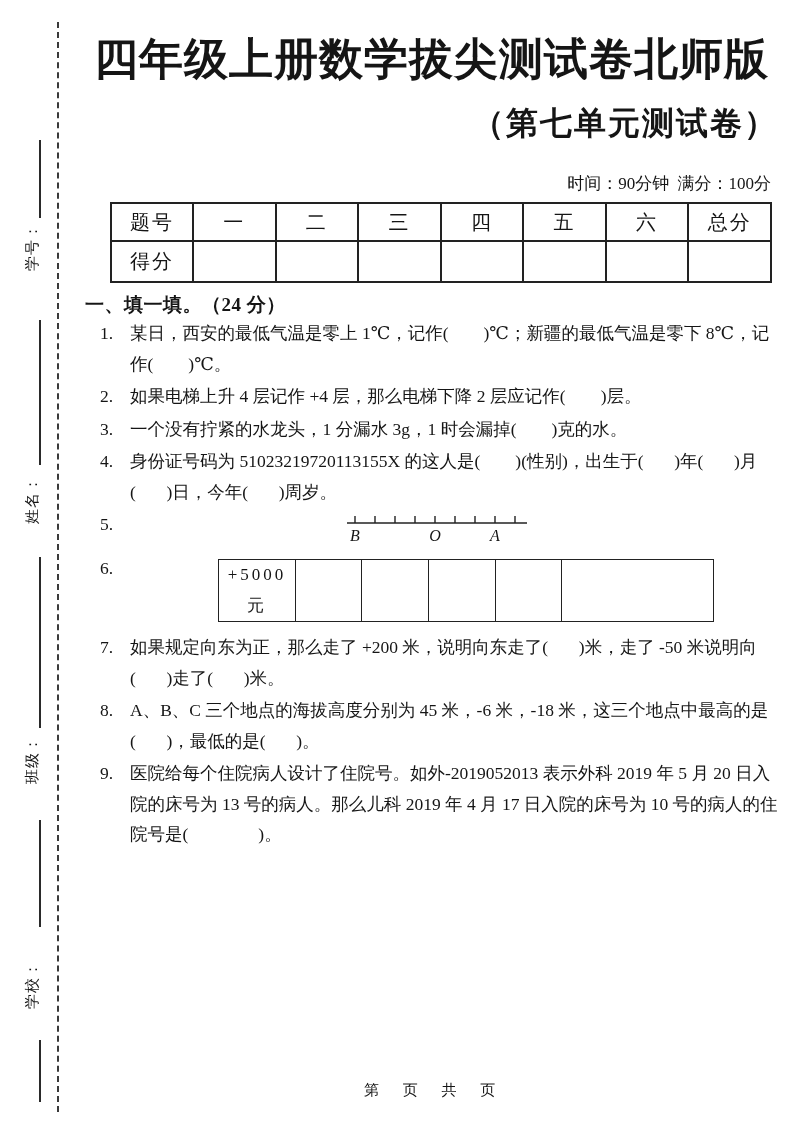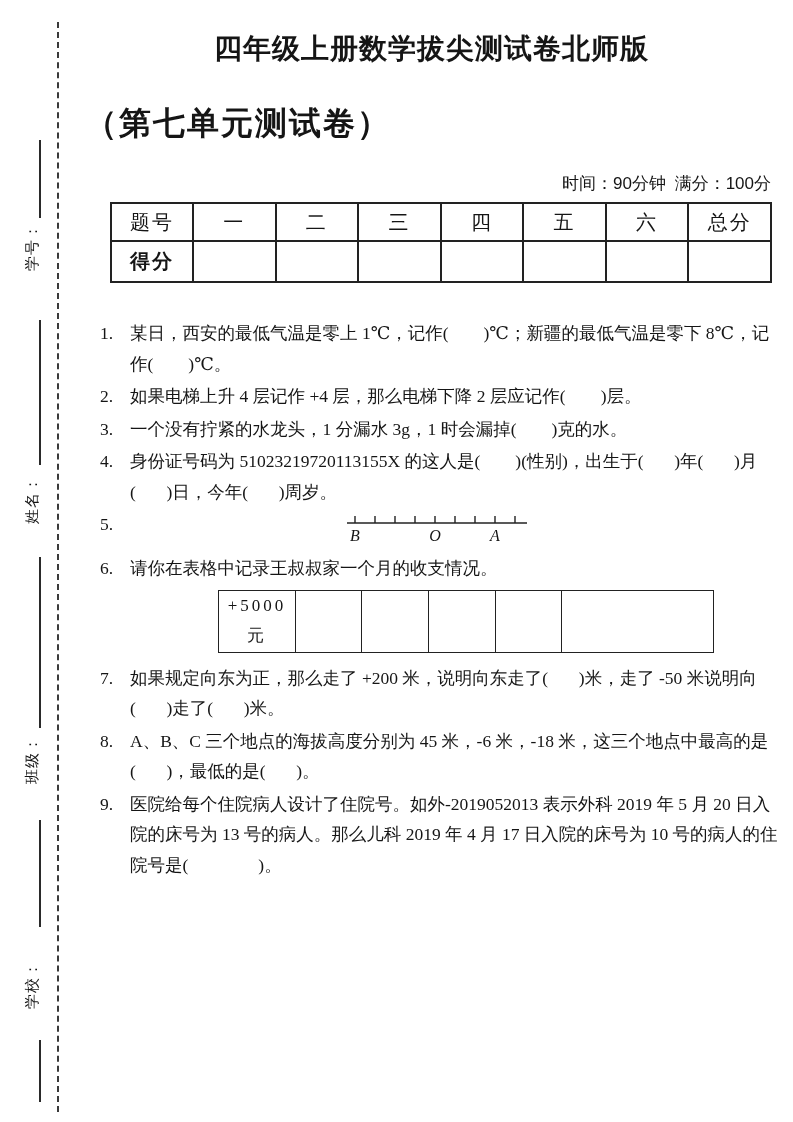--- a/index.html
+++ b/index.html
@@ -12,33 +12,33 @@
   .seal-dash { position:absolute; left:57px; top:22px; height:1090px; width:0;
     border-left:2px dashed #3a3a3a; }
   .info-line { position:absolute; left:39px; width:0; border-left:2px solid #2a2a2a; }
   .side-label { position:absolute; left:3px; width:62px; height:22px;
     text-align:center; font-size:15px; letter-spacing:1px;
     font-family:"Liberation Sans","DejaVu Sans",sans-serif;
     transform:rotate(-90deg); transform-origin:center center; white-space:nowrap; }
   
   .title { position:absolute; left:85px; right:15px; top:30px; text-align:center;
     font-family:"Liberation Sans","DejaVu Sans",sans-serif;
-    font-weight:bold; font-size:28px; letter-spacing:1px; }
-  .subtitle { position:absolute; left:85px; right:15px; top:102px; text-align:left;
+    font-weight:bold; font-size:44px; letter-spacing:1px; }
+  .subtitle { position:absolute; left:85px; right:15px; top:102px; text-align:right;
     font-family:"Liberation Sans","DejaVu Sans",sans-serif;
     font-weight:bold; font-size:32px; letter-spacing:2px; }
   .meta { position:absolute; right:22px; top:172px; font-size:17px; word-spacing:4px;
-    font-family:Liberation Sans, sans-serif; }
+    font-family:Liberation Serif, serif; }
   
   .score-table { position:absolute; left:110px; top:202px; width:662px;
     border-collapse:collapse; table-layout:fixed; }
   .score-table td { border:2px solid #222; text-align:center;
     font-size:20px; letter-spacing:2px; padding:0; }
   .score-table tr:nth-child(1) td { height:36px; }
-  .score-table tr:nth-child(2) td { height:39px;font-weight:bold; }
+  .score-table tr:nth-child(2) td { height:39px; }
   .score-table col.c0 { width:82px; }
   
   .section-title { position:absolute; left:85px; top:292px;
     font-size:19px; font-weight:bold; letter-spacing:.5px; }
   .questions { position:absolute; left:100px; top:318px; width:678px;
     font-size:17.5px; line-height:30.5px; }
   .q { display:flex; margin-bottom:2px; }
   .q-num { flex:none; min-width:28px; padding-right:2px; }
   .q-text { flex:1; }
   
@@ -101,20 +101,21 @@
       <td></td>
       <td></td>
       <td></td>
       <td></td>
       <td></td>
       <td></td>
     </tr>
   </tbody>
     </table>
 
+  <div class="section-title">一、填一填。（24 分）</div>
 
   <div class="questions">
 
     <div class="q">
       <span class="q-num">1.</span>
       <div class="q-text">某日，西安的最低气温是零上 1℃，记作(&nbsp;&nbsp;&nbsp;&nbsp;&nbsp;&nbsp;&nbsp;&nbsp;)℃；新疆的最低气温是零下 8℃，记作(&nbsp;&nbsp;&nbsp;&nbsp;&nbsp;&nbsp;&nbsp;&nbsp;)℃。</div>
     </div>
 
     <div class="q">
       <span class="q-num">2.</span>
@@ -150,21 +151,20 @@
             <text x="90" y="30" text-anchor="middle" font-size="16" font-style="italic" fill="#151515">O</text>
             <text x="150" y="30" text-anchor="middle" font-size="16" font-style="italic" fill="#151515">A</text>
           </svg>
         </div>
       </div>
     </div>
 
     <div class="q">
       <span class="q-num">6.</span>
       <div class="q-text">
-        <span>请你在表格中记录王叔叔家一个月的收支情况。</span>
         <table class="exp-table">
           <colgroup>
             <col style="width:77px">
               <col style="width:66px">
               <col style="width:67px">
             <col style="width:67px">
               <col style="width:66px">
               <col style="width:152px">
           </colgroup>
           <tbody>
@@ -192,14 +192,15 @@
     </div>
 
     <div class="q">
       <span class="q-num">9.</span>
       <div class="q-text">医院给每个住院病人设计了住院号。如外-2019052013 表示外科 2019 年 5 月 20 日入院的床号为 13 号的病人。那么儿科 2019 年 4 月 17 日入院的床号为 10 号的病人的住院号是(&nbsp;&nbsp;&nbsp;&nbsp;&nbsp;&nbsp;&nbsp;&nbsp;&nbsp;&nbsp;&nbsp;&nbsp;&nbsp;&nbsp;&nbsp;&nbsp;)。</div>
     </div>
 
 
   </div>
 
+  <div class="footer">第 页 共 页</div>
 
 </div>
 
 </body></html>

